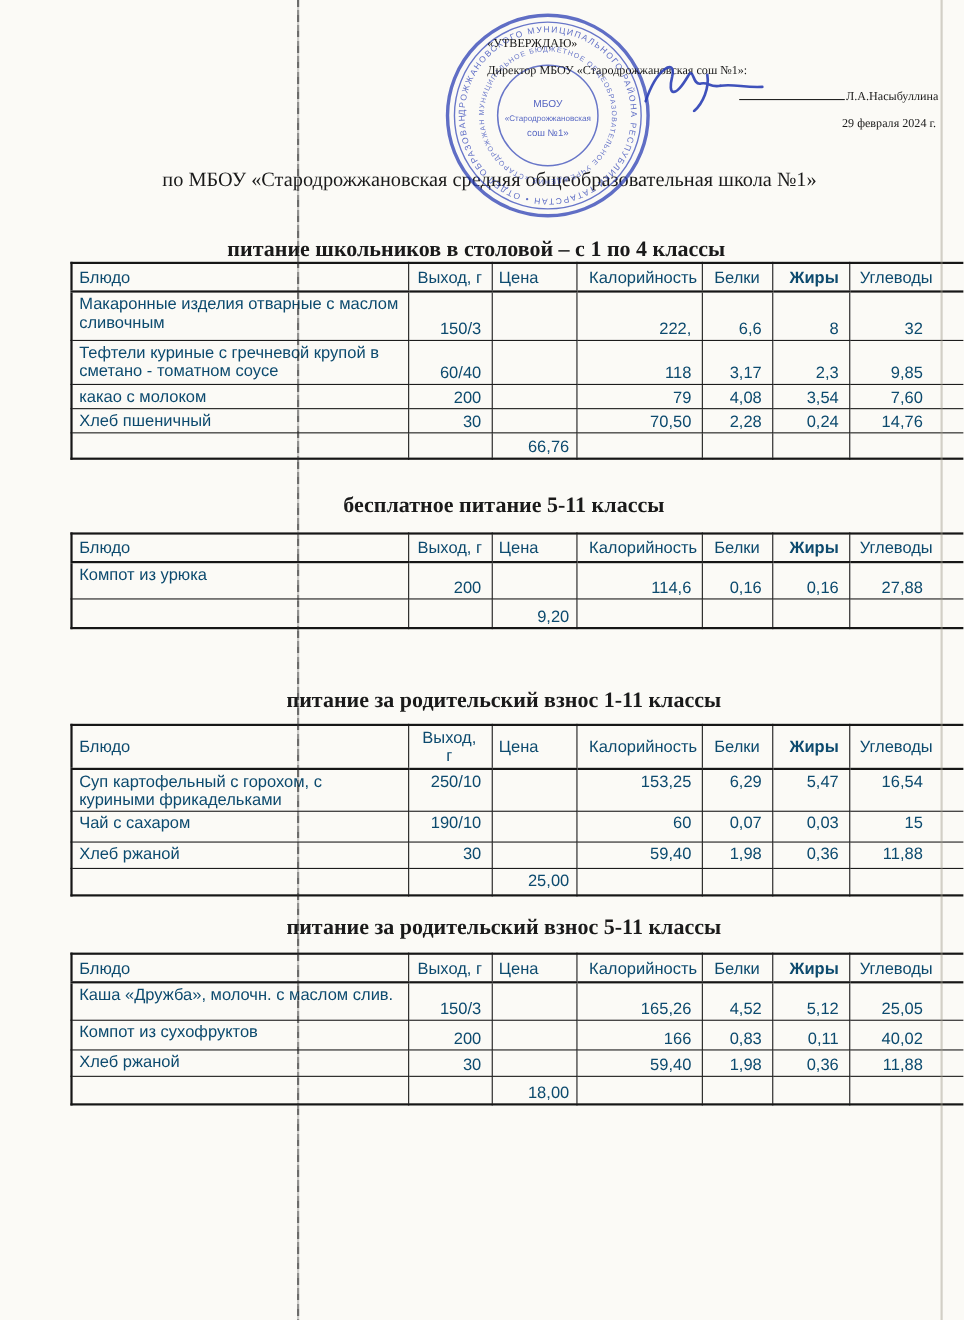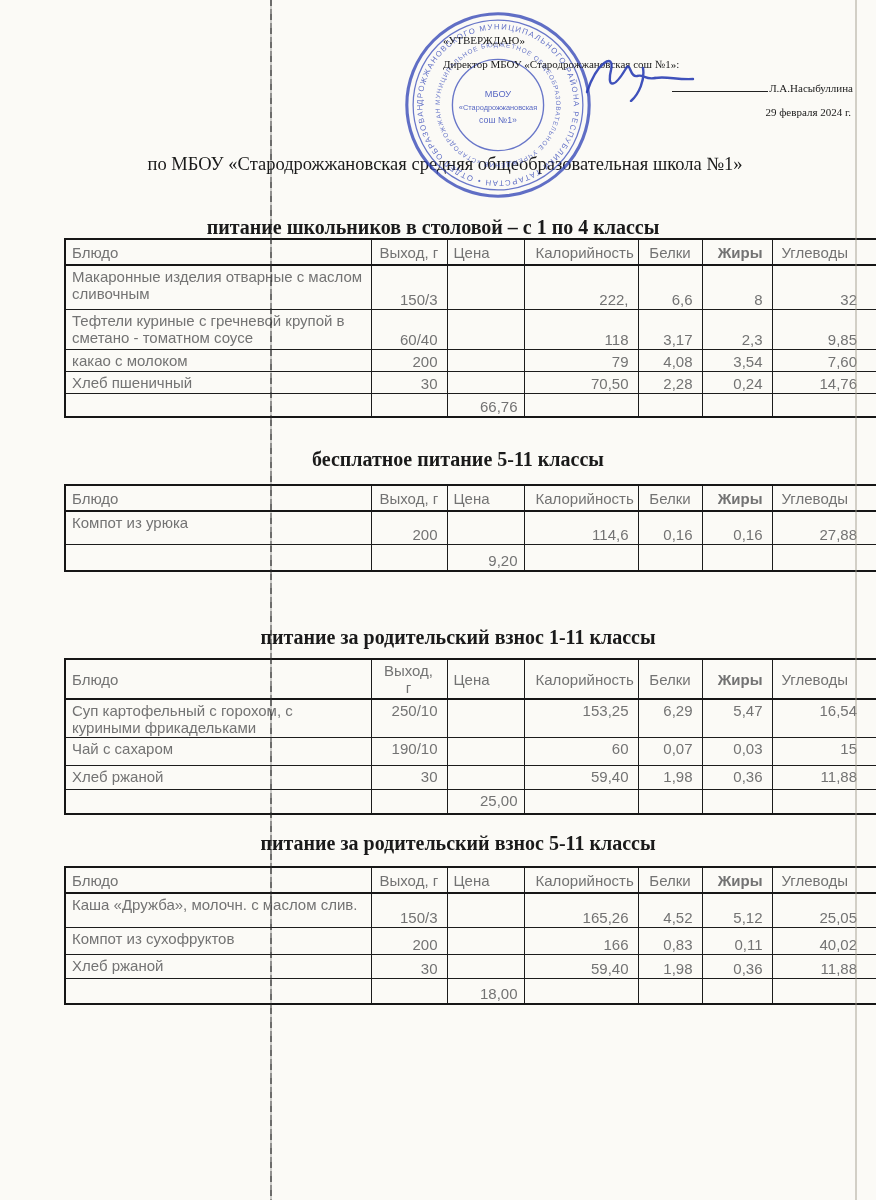--- a/index.html
+++ b/index.html
@@ -24,41 +24,41 @@
   .title{position:absolute;left:30px;top:153px;width:830px;text-align:center;font-size:18.5px;line-height:23px;z-index:2;}
   
   .section{position:absolute;left:64px;width:812px;z-index:10;}
   .sec-heading{font-size:20px;font-weight:bold;line-height:22px;text-align:center;font-family:"Liberation Serif",serif;}
   .sec-s0 .sec-heading{padding-right:74px;}
   .sec-s1 .sec-heading,.sec-s2 .sec-heading,.sec-s3 .sec-heading{padding-right:24px;}
   .sec-s0{top:216px;} .sec-s1{top:448px;} .sec-s2{top:626px;} .sec-s3{top:832px;}
   .sec-s0 table{margin-top:0px;} .sec-s1 table{margin-top:14px;}
   .sec-s2 table{margin-top:10px;} .sec-s3 table{margin-top:12px;}
   table{border-collapse:collapse;table-layout:fixed;width:812px;
-        font-family:"Liberation Sans",sans-serif;font-size:15px;color:#737373;
+        font-family:"Liberation Sans",sans-serif;font-size:15px;color:#0c4a6e;
         border:2px solid #161616;border-right:0;}
   th,td{border:1.5px solid #1c1c1c;padding:1px 6px;overflow:hidden;font-weight:normal;}
   th:last-child,td:last-child{border-right:none;}
   th{vertical-align:middle;border-bottom:2px solid #161616;}
   td{vertical-align:bottom;}
   td.d-dish{vertical-align:top;padding-top:2px;}
   .sec-s2 td{vertical-align:top;padding-top:2px;}
   .h-dish{text-align:left;}
   .h-out{text-align:left;padding-left:8px;}
   .h-price{text-align:left;margin-left:16px;}
   .h-cal{text-align:left;padding-left:11px;}
   .h-protein{text-align:center;}
   .h-fat{text-align:right;padding-right:9px;font-weight:bold;}
   .h-carbs{text-align:left;padding-left:9px;}
   .d-out{text-align:right;padding-right:9px;}
   .d-price{text-align:right;padding-left:8px;}
   .d-cal{text-align:right;padding-right:9px;}
   .d-protein{text-align:right;padding-right:9px;}
   .d-fat{text-align:right;padding-right:9px;}
-  .d-carbs{text-align:right;padding-right:20px;}
+  .d-carbs{text-align:right;padding-right:38px;}
   .sec-s2 th.h-out span{display:block;width:58px;text-align:center;}
 </style>
 </head>
 <body>
 
 <div class="sheet">
 
   <div class="fold-line"></div>
   <div class="scan-edge"></div>
 

